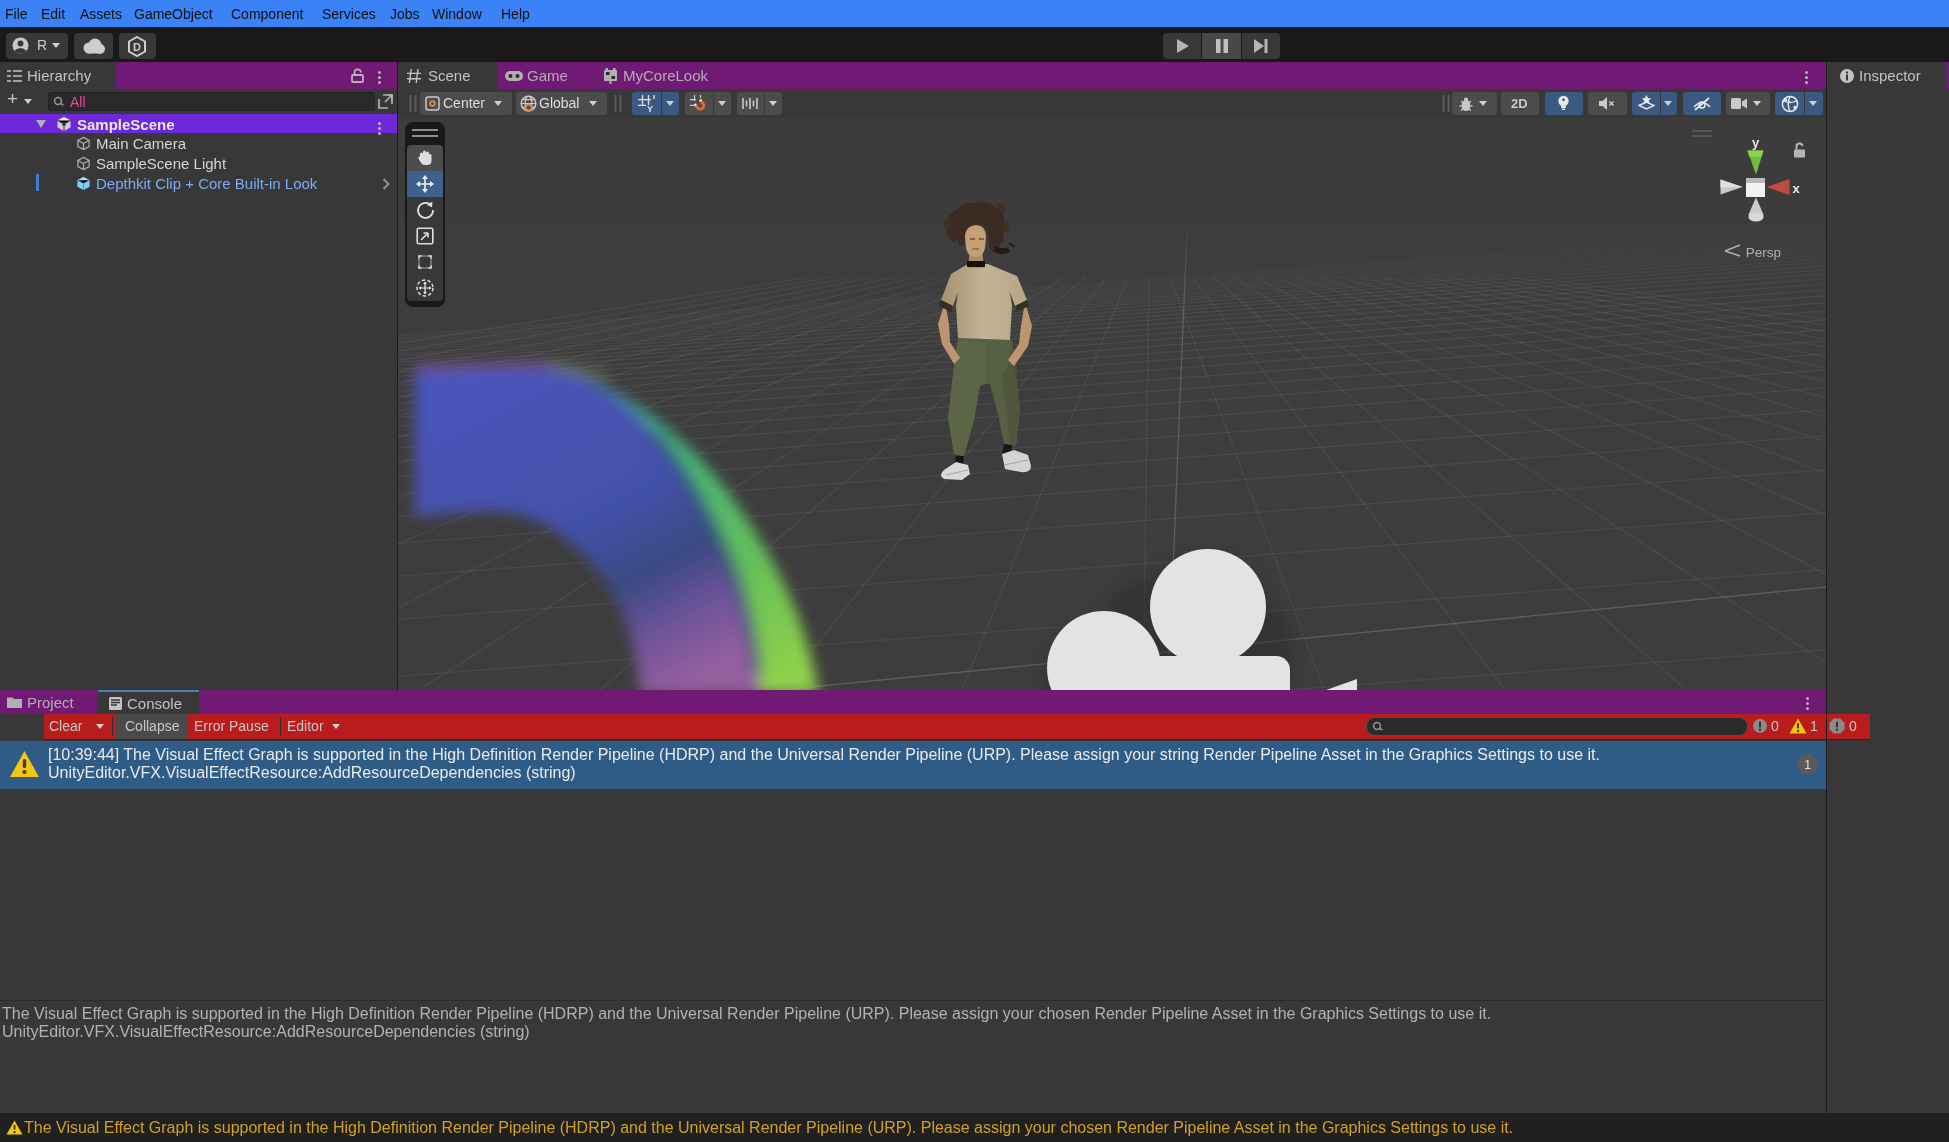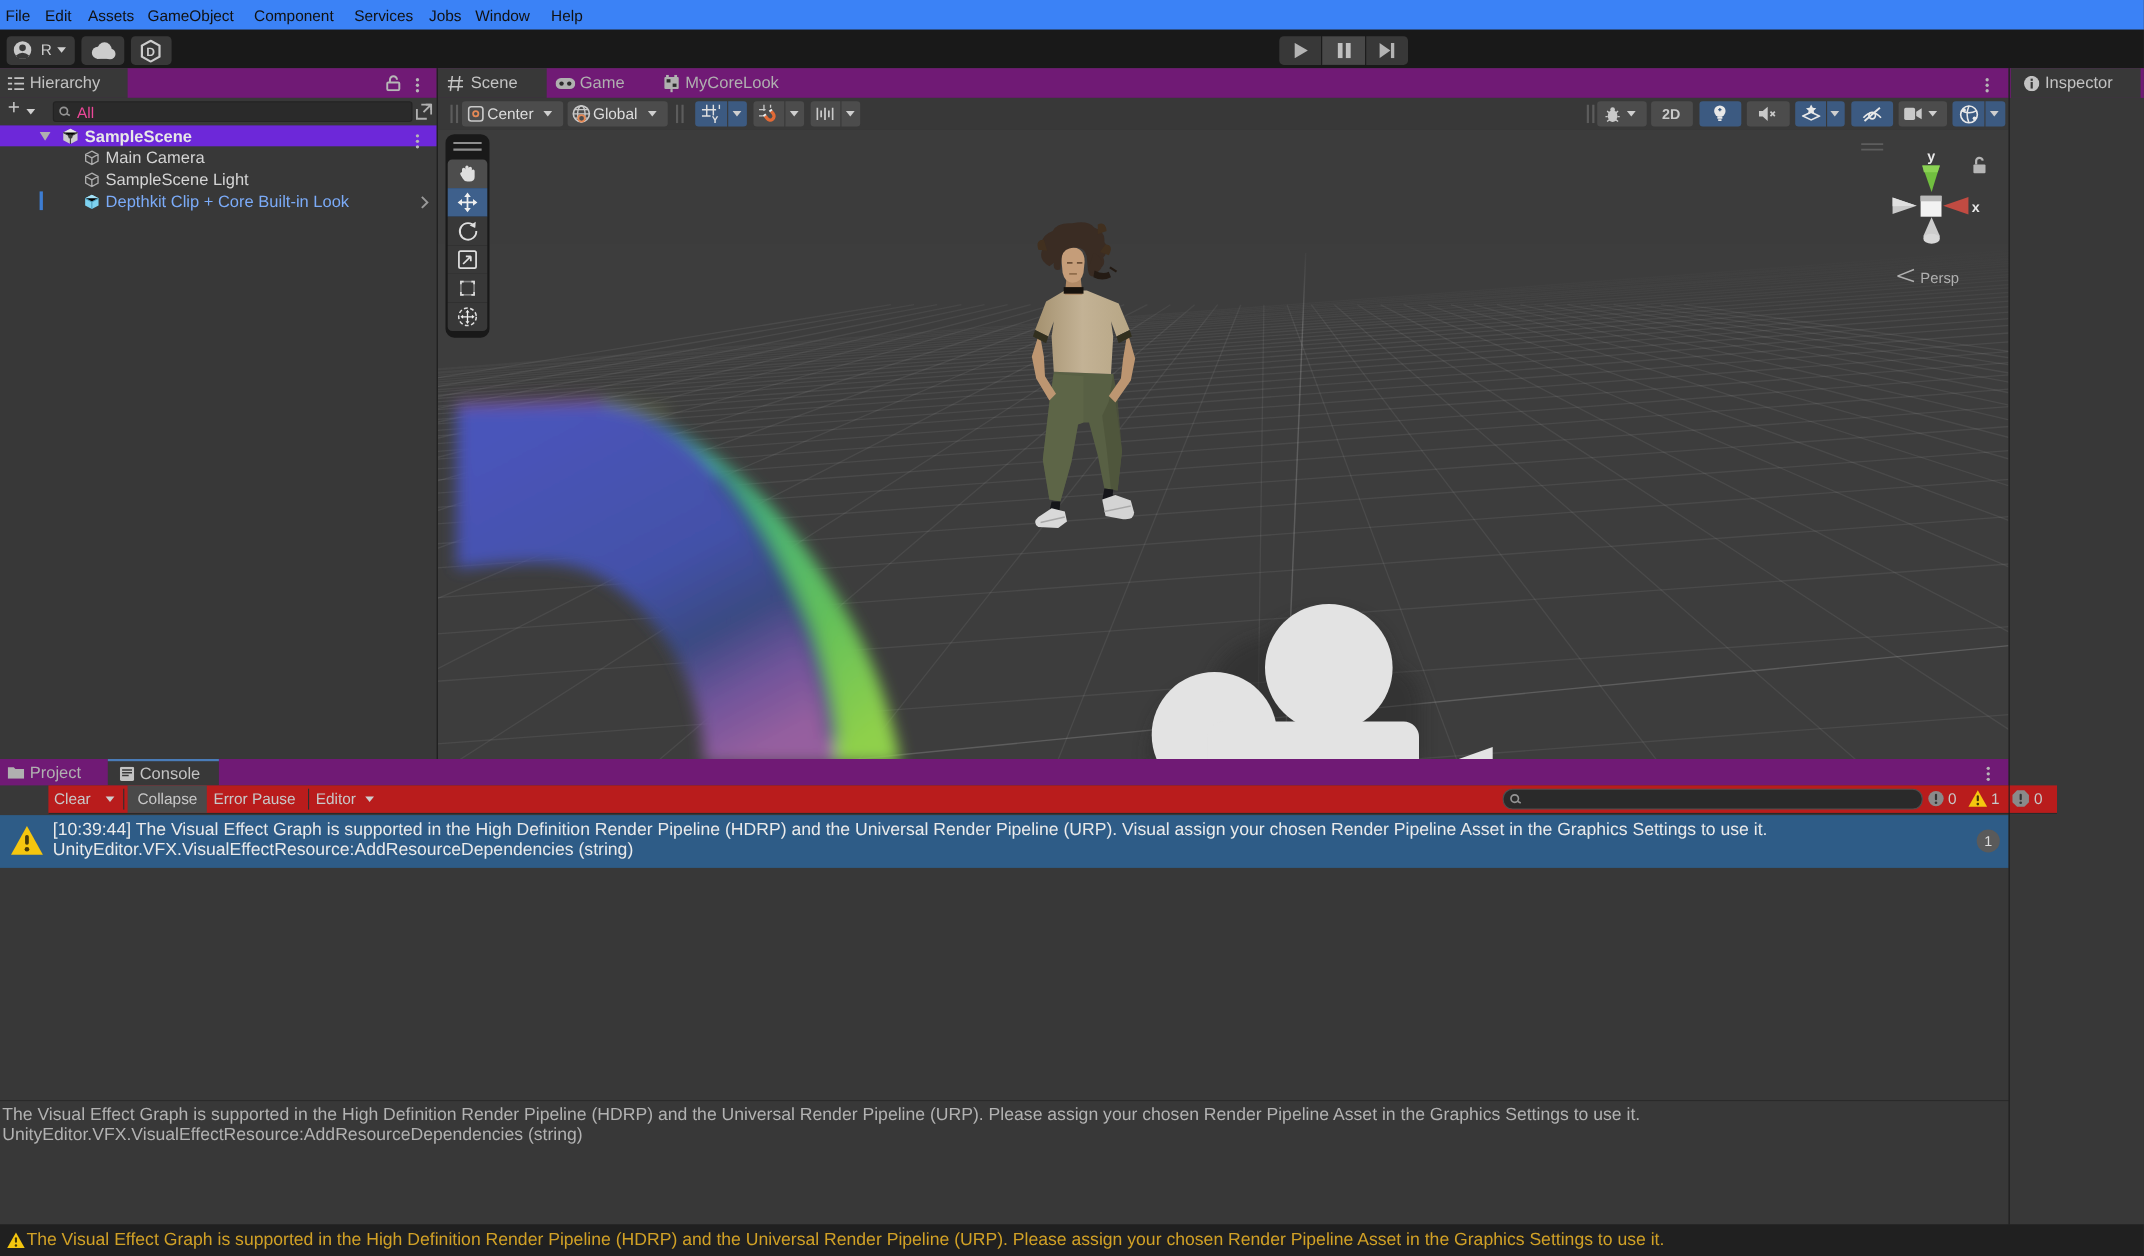--- a/index.html
+++ b/index.html
@@ -656,21 +656,21 @@
           <circle cx="8" cy="11.8" r="1.2" fill="#333"></circle>
     </svg>
     <span style="position:absolute;left:1805px;top:4px;">0</span>
   </div>
   <div id="centry">
     <svg width="31" height="28" style="position:absolute;left:9px;top:9px" viewBox="0 0 31 28">
       <path d="M15.5 1 L30 27 H1 Z" fill="#f5c60f"></path>
       <rect x="13.8" y="9" width="3.4" height="9" rx="1.6" fill="#46390a"></rect>
           <circle cx="15.5" cy="22" r="2.1" fill="#46390a"></circle>
     </svg>
-    <div style="position:absolute;left:48px;top:5px;">[10:39:44] The Visual Effect Graph is supported in the High Definition Render Pipeline (HDRP) and the Universal Render Pipeline (URP). Visual assign your chosen Render Pipeline Asset in the Graphics Settings to use it.</div>
+    <div style="position:absolute;left:48px;top:5px;">[10:39:44] The Visual Effect Graph is supported in the High Definition Render Pipeline (HDRP) and the Universal Render Pipeline (URP). Please assign your string Render Pipeline Asset in the Graphics Settings to use it.</div>
     <div style="position:absolute;left:48px;top:23px;">UnityEditor.VFX.VisualEffectResource:AddResourceDependencies (string)</div>
     <div style="position:absolute;left:1797px;top:13px;width:21px;height:21px;border-radius:50%;background:#5a5a5a;color:#ddd;text-align:center;font-size:13px;padding-top:3px;">1</div>
   </div>
   <div id="cdetail">
     <div style="position:absolute;left:2px;top:4px;">The Visual Effect Graph is supported in the High Definition Render Pipeline (HDRP) and the Universal Render Pipeline (URP). Please assign your chosen Render Pipeline Asset in the Graphics Settings to use it.</div>
     <div style="position:absolute;left:2px;top:22px;">UnityEditor.VFX.VisualEffectResource:AddResourceDependencies (string)</div>
   </div>
 </div>
 
 <div id="statusbar" class="abs">

